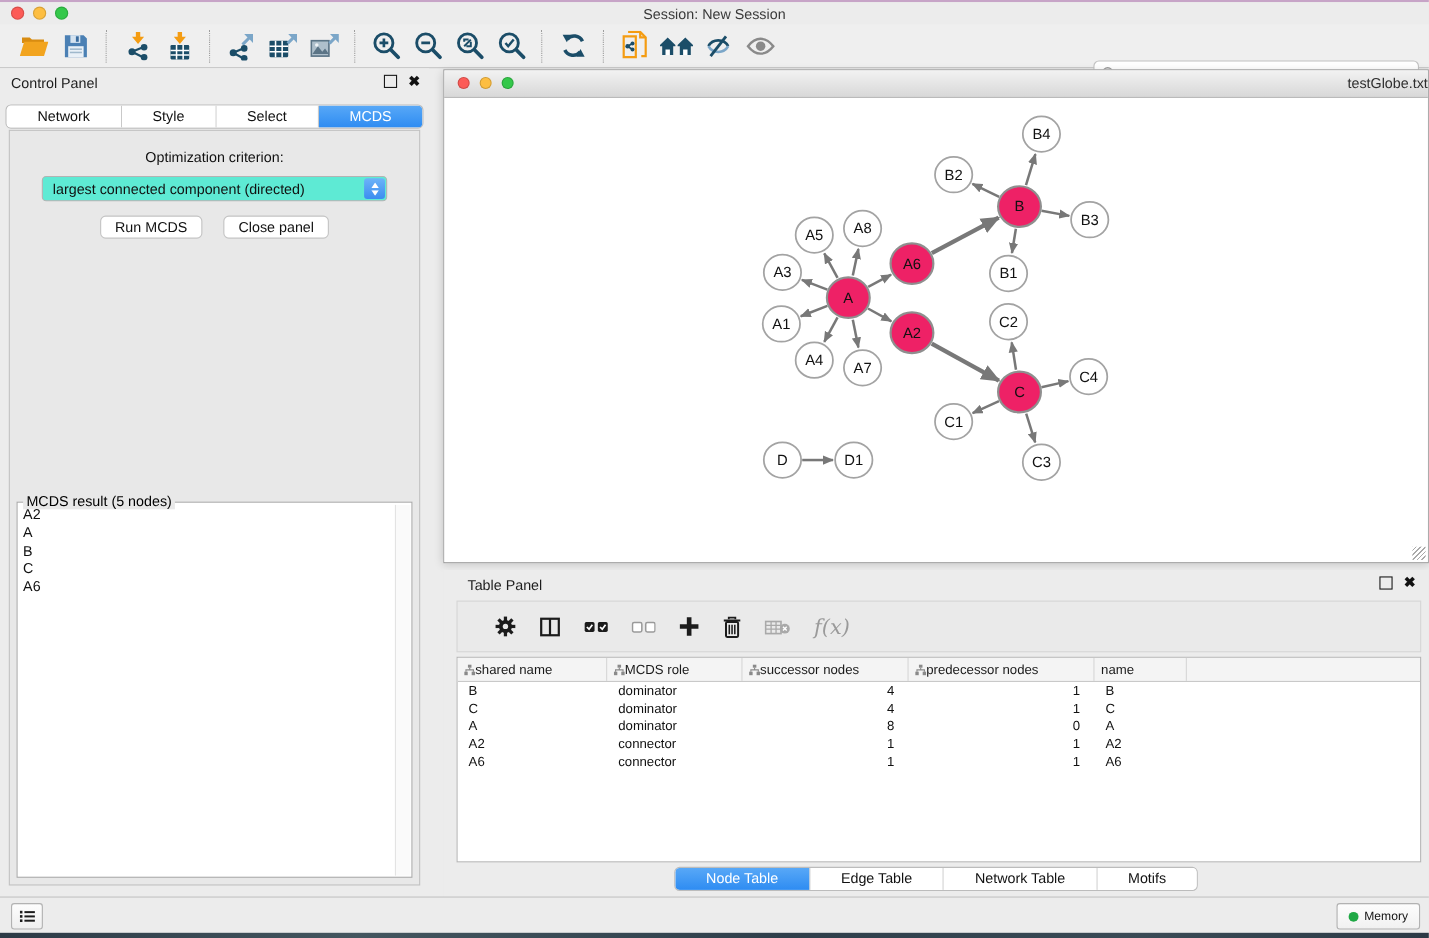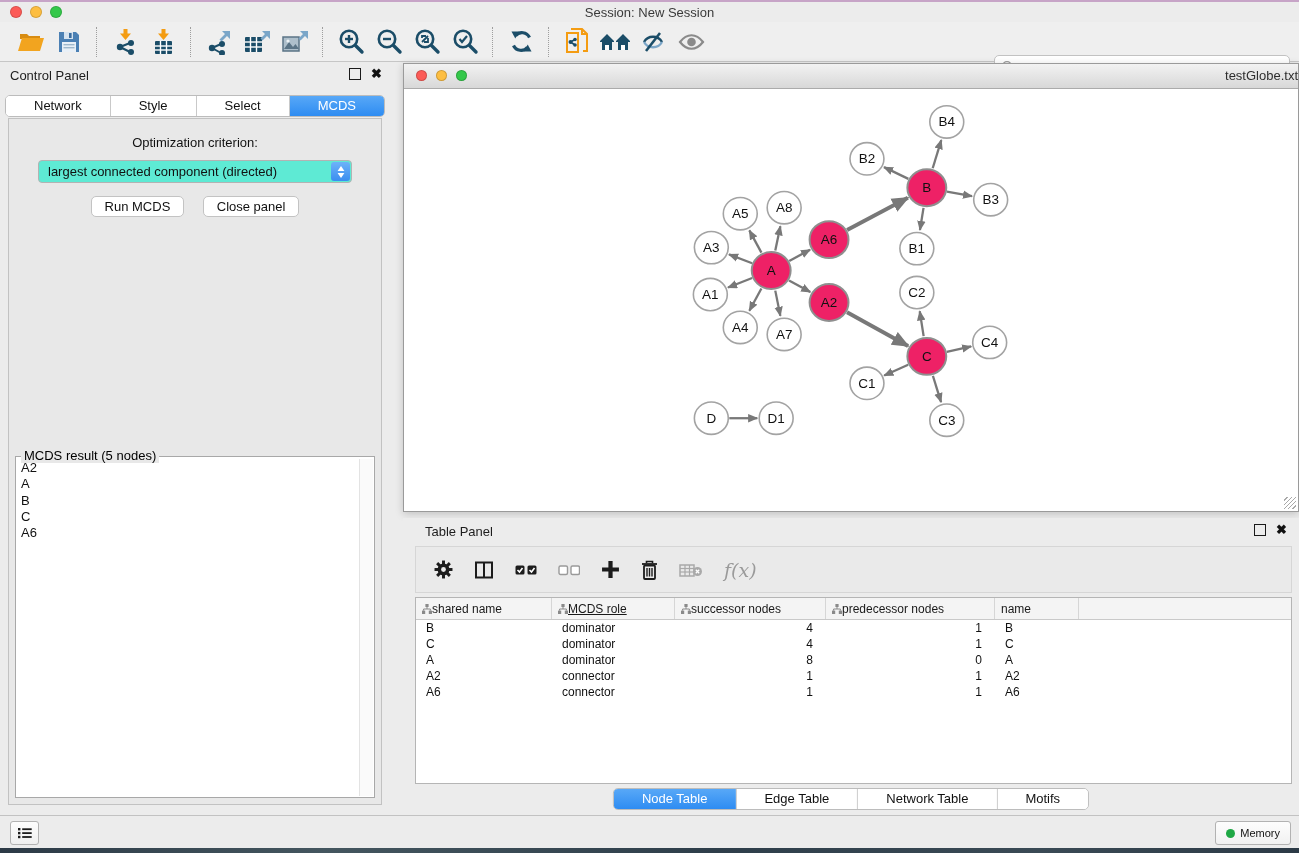--- a/index.html
+++ b/index.html
@@ -50,21 +50,21 @@
   .net-titlebar{position:absolute;left:0;top:0;right:0;height:24px;background:linear-gradient(#f2f2f2,#d8d8d8);border-bottom:1px solid #ababab;}
   .net-lights{position:absolute;left:12px;top:6px;display:flex;gap:9px;}
   .net-light{width:11px;height:11px;border-radius:50%;box-shadow:inset 0 0 0 1px rgba(0,0,0,.18);}
   .net-title{position:absolute;left:0;right:0;top:4px;text-align:right;font-size:13px;color:#2e2e2e;}
   .net-canvas{position:absolute;left:0;right:0;top:25px;bottom:0;background:#fff;}
   .net-canvas svg{display:block;width:100%;height:100%;}
   .grip{position:absolute;right:2px;bottom:2px;width:12px;height:12px;background:repeating-linear-gradient(135deg,transparent 0 2px,#a9a9a9 2px 3px);}
 
   
   .table-panel{position:absolute;left:403px;top:518px;width:896px;height:297px;background:#ececec;}
-  .tp-toolbar{position:absolute;left:12px;right:7px;top:28px;height:47px;background:#eaeaea;border:1px solid #d6d6d6;display:flex;align-items:center;gap:21px;padding-left:18px;box-sizing:border-box;}
+  .tp-toolbar{position:absolute;left:12px;right:7px;top:28px;height:47px;background:#eaeaea;border:1px solid #d6d6d6;display:flex;align-items:center;gap:21px;padding-left:34px;box-sizing:border-box;}
   .tp-icon{display:flex;align-items:center;justify-content:center;}
   .fx{font-family:"DejaVu Serif",serif;font-style:italic;color:#9a9a9a;font-size:19px;}
   .tbl{position:absolute;left:12px;right:7px;top:79px;bottom:31px;background:#fff;border:1px solid #b5b5b5;overflow:hidden;}
   .tbl-head{display:flex;height:21px;background:#f4f4f4;border-bottom:1px solid #c9c9c9;}
   .th{display:flex;align-items:center;font-size:12px;color:#1a1a1a;border-right:1px solid #d6d6d6;box-sizing:border-box;padding:0 4px 0 6px;}
   .th .th-label{flex:1;text-align:left;}
   .th.fill{flex:1;border-right:none;}
   .tr{display:flex;height:16px;}
   .td{font-size:12px;color:#111;box-sizing:border-box;line-height:16px;white-space:nowrap;overflow:hidden;}
   .td.l{padding-left:10px;text-align:left;}
@@ -507,21 +507,21 @@
             <svg width="10" height="10" viewBox="0 0 10 10">
               <g fill="#8a8a8a">
                 <rect x="3.4" y="0" width="3.2" height="3"></rect>
                 <rect x="0" y="6.6" width="3.2" height="3.4"></rect>
                 <rect x="6.8" y="6.6" width="3.2" height="3.4"></rect>
               </g>
               <path d="M5 3v2M1.6 6.6V5h6.8v1.6" stroke="#8a8a8a" stroke-width="1" fill="none"></path>
             </svg>
             <span class="th-label">shared name</span>
           </div>
-          <div class="th" style="width: 123px; text-decoration: underline;">
+          <div class="th" style="width: 123px;">
             <svg width="10" height="10" viewBox="0 0 10 10">
               <g fill="#8a8a8a">
                 <rect x="3.4" y="0" width="3.2" height="3"></rect>
                 <rect x="0" y="6.6" width="3.2" height="3.4"></rect>
                 <rect x="6.8" y="6.6" width="3.2" height="3.4"></rect>
               </g>
               <path d="M5 3v2M1.6 6.6V5h6.8v1.6" stroke="#8a8a8a" stroke-width="1" fill="none"></path>
             </svg>
             <span class="th-label">MCDS role</span>
           </div>

